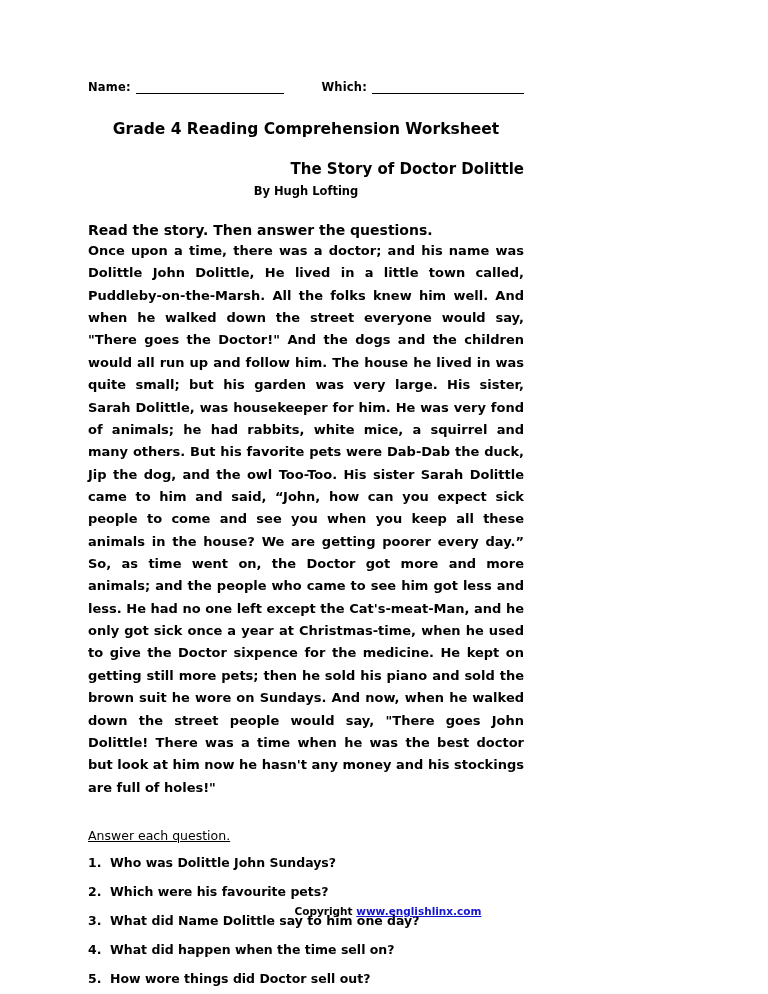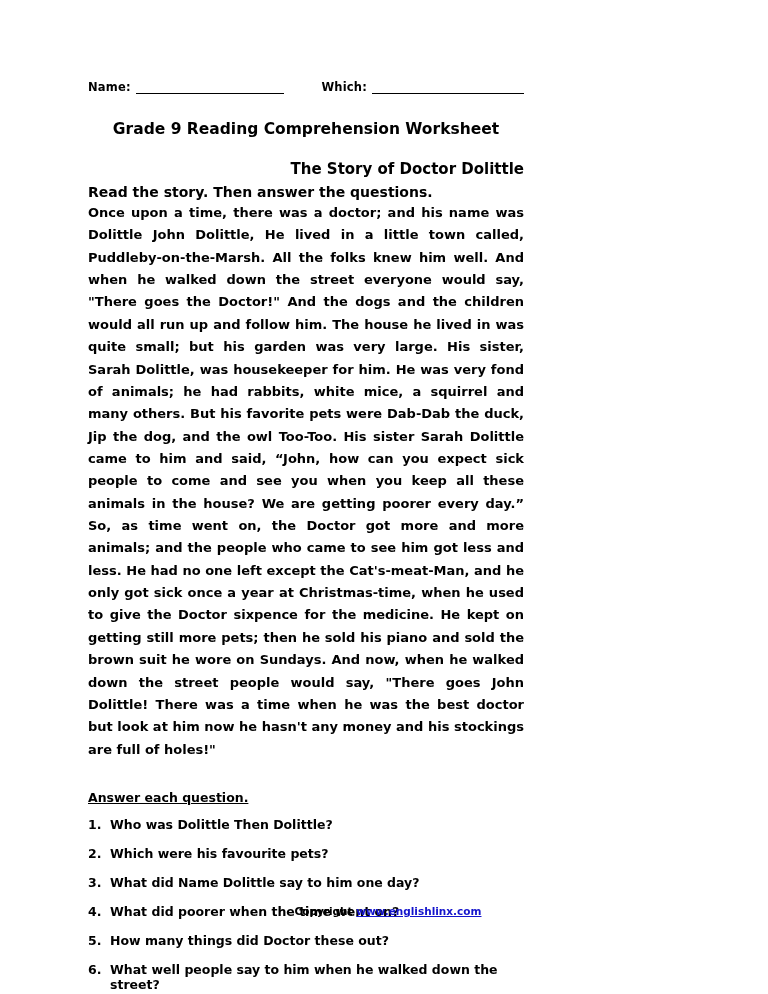--- a/index.html
+++ b/index.html
@@ -83,21 +83,21 @@
     line-height: 1.72;
     text-align: justify;
     text-justify: inter-word;
     margin: 0 0 26px 0;
     hyphens: manual;
   }
 
   
   .answer-head {
     font-size: 12.5px;
-    font-weight: bold;
+    font-weight: normal;
     text-decoration: underline;
     margin: 0 0 12px 0;
     display: inline-block;
   }
   .q-list {
     margin: 0;
     padding: 0;
     list-style: none;
   }
   .q-item {
@@ -137,48 +137,49 @@
     <div class="field">
       <span class="field-label">Name:</span>
       <span class="field-line name-line"></span>
     </div>
     <div class="field">
       <span class="field-label">Which:</span>
       <span class="field-line date-line"></span>
     </div>
   </div>
 
-  <h1 class="title">Grade 9 Reading Comprehension Worksheet</h1>
+  <h1 class="title">Grade 4 Reading Comprehension Worksheet</h1>
   <h2 class="subtitle">The Story of Doctor Dolittle</h2>
+  <div class="byline">By Hugh Lofting</div>
 
   <p class="instruction">Read the story. Then answer the questions.</p>
   <p class="passage">Once upon a time, there was a doctor; and his name was Dolittle John Dolittle, He lived in a little town called, Puddleby-on-the-Marsh. All the folks knew him well. And when he walked down the street everyone would say, "There goes the Doctor!" And the dogs and the children would all run up and follow him. The house he lived in was quite small; but his garden was very large. His sister, Sarah Dolittle, was housekeeper for him. He was very fond of animals; he had rabbits, white mice, a squirrel and many others. But his favorite pets were Dab-Dab the duck, Jip the dog, and the owl Too-Too. His sister Sarah Dolittle came to him and said, “John, how can you expect sick people to come and see you when you keep all these animals in the house? We are getting poorer every day.” So, as time went on, the Doctor got more and more animals; and the people who came to see him got less and less. He had no one left except the Cat's-meat-Man, and he only got sick once a year at Christmas-time, when he used to give the Doctor sixpence for the medicine. He kept on getting still more pets; then he sold his piano and sold the brown suit he wore on Sundays. And now, when he walked down the street people would say, "There goes John Dolittle! There was a time when he was the best doctor but look at him now he hasn't any money and his stockings are full of holes!"</p>
 
   <div class="answer-head">Answer each question.</div>
 
   <ol class="q-list">
     <li class="q-item">
       <span class="q-num">1.</span>
-      <span class="q-text">Who was Dolittle Then Dolittle?</span>
+      <span class="q-text">Who was Dolittle John Sundays?</span>
     </li>
     <li class="q-item">
       <span class="q-num">2.</span>
       <span class="q-text">Which were his favourite pets?</span>
     </li>
     <li class="q-item">
       <span class="q-num">3.</span>
       <span class="q-text">What did Name Dolittle say to him one day?</span>
     </li>
     <li class="q-item">
       <span class="q-num">4.</span>
-      <span class="q-text">What did poorer when the time went on?</span>
+      <span class="q-text">What did happen when the time sell on?</span>
     </li>
     <li class="q-item">
       <span class="q-num">5.</span>
-      <span class="q-text">How many things did Doctor these out?</span>
+      <span class="q-text">How wore things did Doctor sell out?</span>
     </li>
     <li class="q-item">
       <span class="q-num">6.</span>
       <span class="q-text">What well people say to him when he walked down the street?</span>
     </li>
   </ol>
 
 </div>
 
 <div class="footer">

